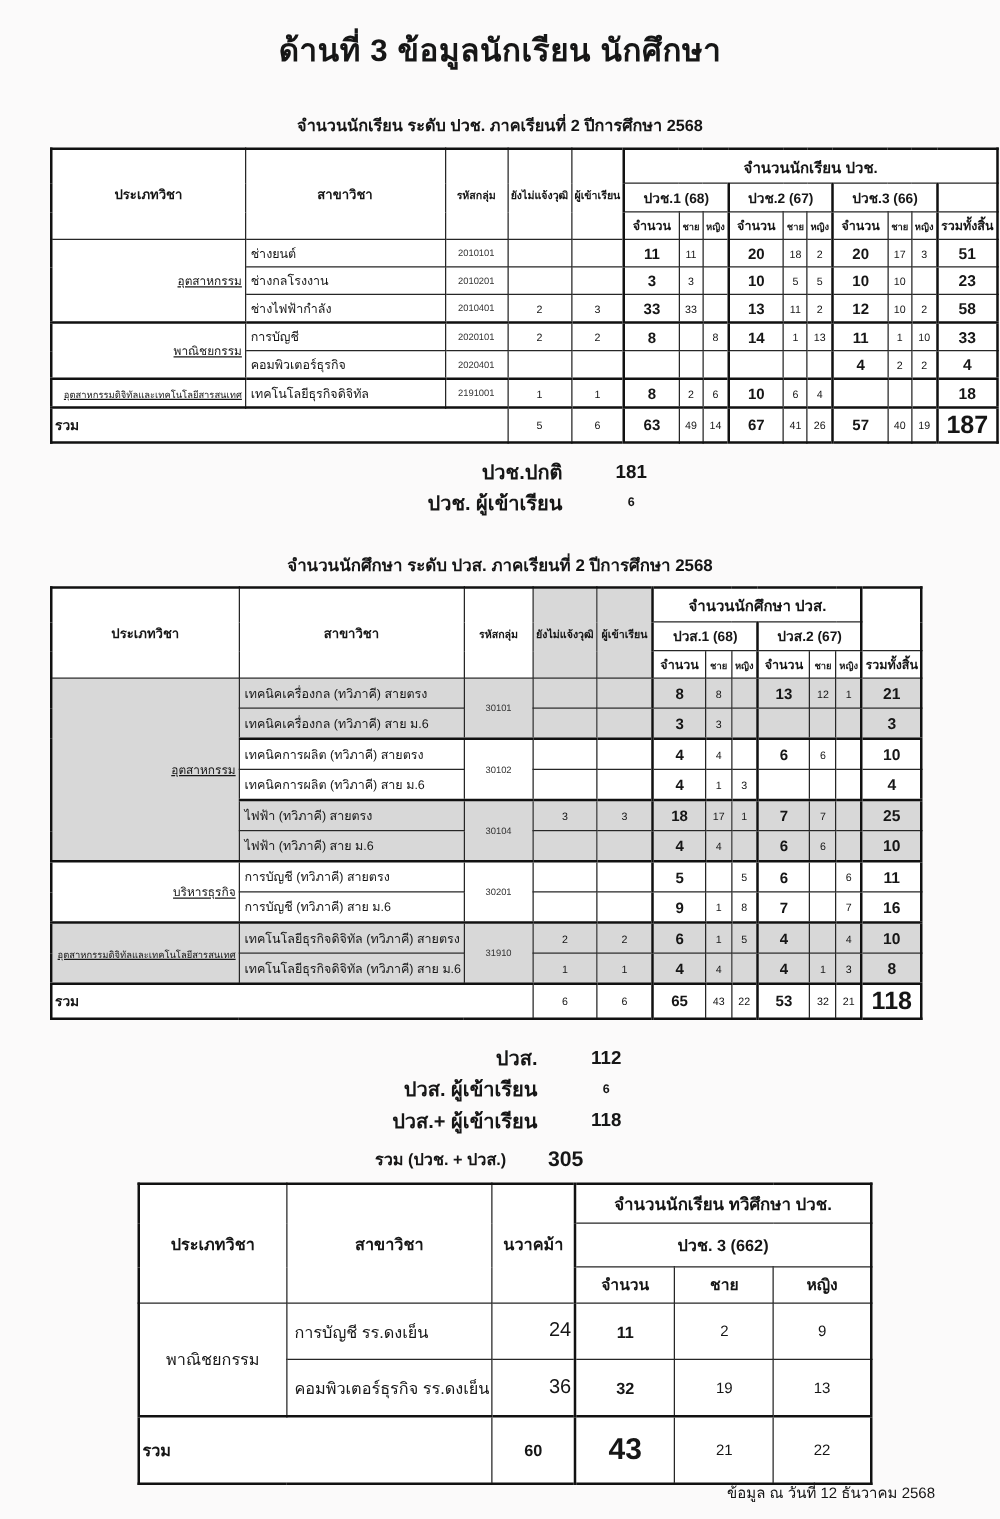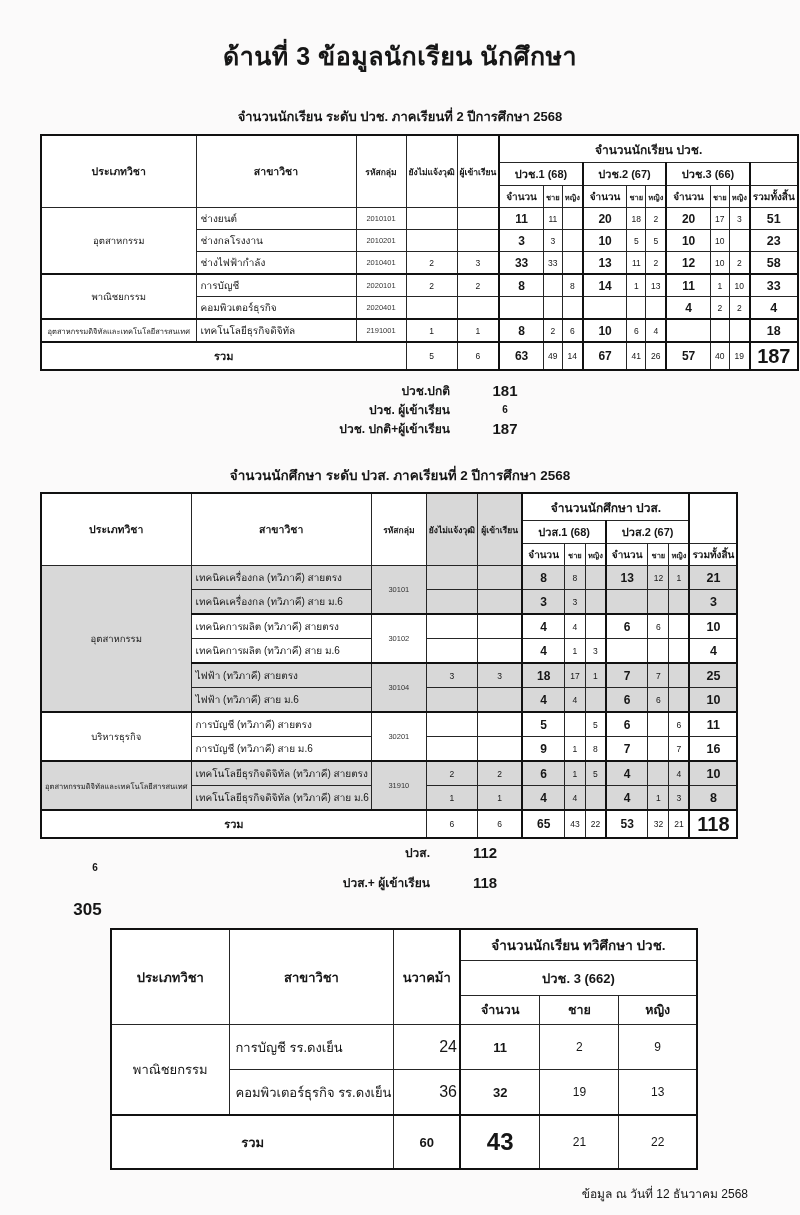--- a/index.html
+++ b/index.html
@@ -2,62 +2,62 @@
 <html lang="th"><head>
 <meta charset="utf-8">
 <style>
   html,body{margin:0;padding:0;}
   body{
     width:800px;height:1215px;overflow:hidden;
     background:#fbfafa;color:#161616;
     font-family:"Liberation Sans","DejaVu Sans",sans-serif;
   }
   .page{position:relative;width:800px;height:1215px;}
-  .page-title{padding-top:36px;text-align:center;font-size:25px;font-weight:bold;letter-spacing:.5px;}
+  .page-title{padding-top:20px;text-align:center;font-size:25px;font-weight:bold;letter-spacing:.5px;}
   .tcap{text-align:center;font-weight:bold;}
   .cap1{margin-top:30px;font-size:13px;}
   .cap2{margin-top:26px;font-size:13.5px;}
   .cap3{margin-top:26px;font-size:18px;}
   table{border-collapse:collapse;table-layout:fixed;background:#fff;}
   th,td{border:1px solid #262626;padding:0 2px;overflow:hidden;white-space:nowrap;}
   .t{margin-left:40px;border:2px solid #111;}
   .t th{font-weight:bold;}
   
   .t1{margin-top:7px;font-size:10px;}
   .t2{margin-top:6px;font-size:10px;}
   .span-h{font-size:12px;height:26px;text-align:center;}
   .yg{font-size:11px;height:22px;text-align:center;}
   .ch{font-size:10px;height:21px;text-align:center;}
   .chs{font-size:7.5px;text-align:center;}
   .hcat{font-size:10.5px;text-align:center;}
   .hsm{font-size:8.5px;text-align:center;margin-left:33px;}
-  .cat{font-size:9.5px;text-align:center;background:#fff;}
+  .cat{font-size:9.5px;text-align:right;background:#fff;text-decoration:underline;}
   .cat-sm{font-size:7.5px;}
   .prog{font-size:10px;text-align:left;padding-left:4px;}
   .code{font-size:7.5px;text-align:center;color:#333;}
   .num{font-size:12px;font-weight:bold;text-align:center;}
   .snum{font-size:8.5px;text-align:center;}
   .tot{font-size:12.5px;font-weight:bold;text-align:center;}
   .grand{font-size:20px;font-weight:bold;text-align:center;}
   .bl2{border-left:2px solid #111;}
   .t1 tbody td{height:21px;}
   .t2 tbody td{height:23px;}
   tr.cat-top td{border-top:2px solid #111;}
   tr.total-row td{border-top:2px solid #111;height:26px;background:#fff;}
-  .total-label{font-size:11px;font-weight:bold;text-align:center;margin-left:32px;}
+  .total-label{font-size:11px;font-weight:bold;margin-left:32px;}
   tr.shade td{background:#d8d8d8;}
   .shade-h{background:#d8d8d8;}
   
   .summary{margin-left:40px;}
   .s-row{display:flex;align-items:center;}
-  .s-label{flex:1;text-align:right;font-weight:bold;font-size:12px;}
+  .s-label{flex:1;text-align:right;font-weight:bold;font-size:16px;}
   .s-value{width:110px;text-align:center;font-weight:bold;font-size:15px;}
   .s-row.sm .s-value{font-size:10px;}
   .sum1{margin-top:10px;width:520px;}
-  .sum2{margin-top:4px;width:500px;}
+  .sum2{margin-top:18px;width:500px;}
   .sum-grand{margin-top:8px;width:460px;}
   .sum-grand .s-label{font-size:13px;}
   .sum-grand .s-value{width:95px;font-size:17px;}
   
   .t3{margin-left:110px;margin-top:8px;font-size:13px;}
   .t3 th{text-align:center;}
   .t3 .span-h3{font-size:13.5px;height:30px;}
   .t3 .year-h{font-size:13px;height:34px;}
   .t3 .ch3{font-size:12.5px;height:28px;}
   .t3 tbody td{height:44px;}
@@ -245,24 +245,20 @@
 
   <div class="summary sum1">
     <div class="s-row">
       <span class="s-label">ปวช.ปกติ</span>
       <span class="s-value">181</span>
     </div>
     <div class="s-row sm">
       <span class="s-label">ปวช. ผู้เข้าเรียน</span>
       <span class="s-value">6</span>
     </div>
-    <div class="s-row">
-      <span class="s-label">ปวช. ปกติ+ผู้เข้าเรียน</span>
-      <span class="s-value">187</span>
-    </div>
   </div>
 
   <div class="tcap cap2">จำนวนนักศึกษา ระดับ ปวส. ภาคเรียนที่ 2 ปีการศึกษา 2568</div>
 
   <table class="t t2">
     <colgroup>
       <col style="width:150px">
         <col style="width:165px">
         <col style="width:55px">
         <col style="width:50px">
@@ -442,29 +438,31 @@
       </tr>
     </tbody>
   </table>
 
   <div class="summary sum2">
     <div class="s-row">
       <span class="s-label">ปวส.</span>
       <span class="s-value">112</span>
     </div>
     <div class="s-row sm">
+      <span class="s-label">ปวส. ผู้เข้าเรียน</span>
       <span class="s-value">6</span>
     </div>
     <div class="s-row">
       <span class="s-label">ปวส.+ ผู้เข้าเรียน</span>
       <span class="s-value">118</span>
     </div>
   </div>
   <div class="summary sum-grand">
     <div class="s-row">
+      <span class="s-label">รวม (ปวช. + ปวส.)</span>
       <span class="s-value">305</span>
     </div>
   </div>
 
 
   <table class="t t3">
     <colgroup>
       <col style="width:118px">
         <col style="width:160px">
         <col style="width:66px">

